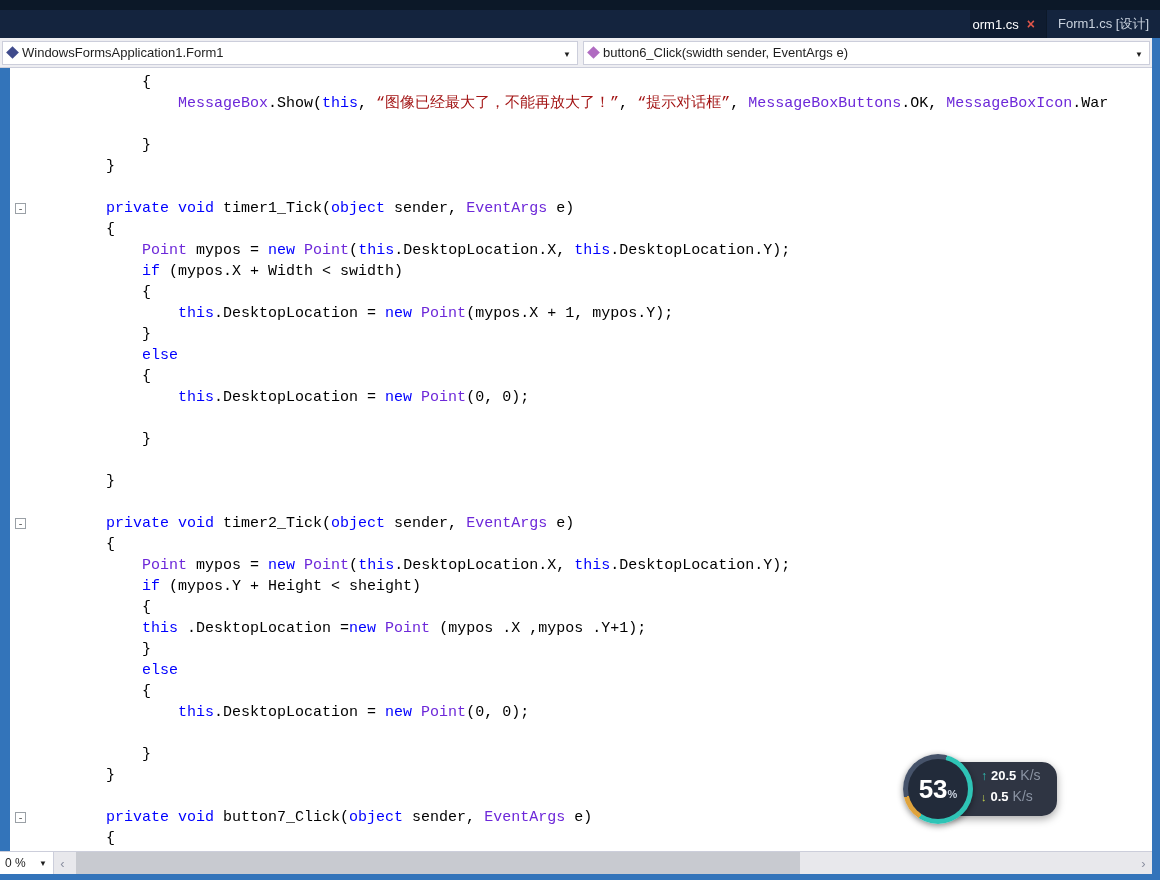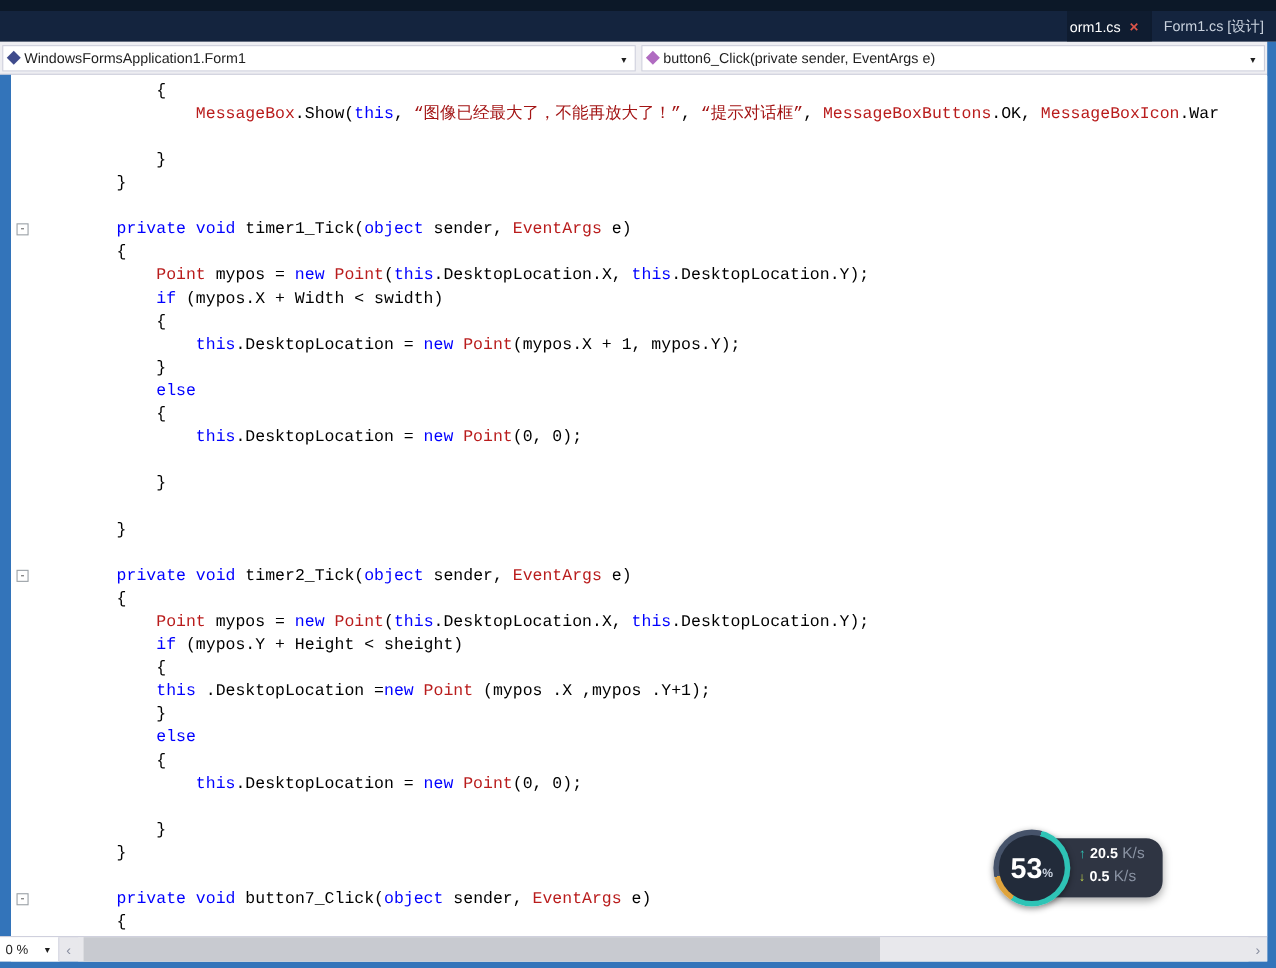--- a/index.html
+++ b/index.html
@@ -31,21 +31,21 @@
 
   
   .editor { position:absolute; top:69px; left:10px; right:8px; bottom:29px; background:#fff; overflow:hidden; }
   .code { font-family:"Liberation Mono","DejaVu Sans Mono", monospace; font-size:15px; line-height:21px; white-space:pre; padding-top:3px; color:#000; }
   .code-line { display:flex; height:21px; }
   .gutter { flex:0 0 24px; position:relative; }
   .fold-box { position:absolute; left:5px; top:5px; width:11px; height:11px; border:1px solid #9AA0A6; background:#fff; color:#555; font-family:"Liberation Sans",sans-serif; font-size:11px; line-height:8px; text-align:center; }
   .line-content { flex:1 1 auto; }
   .p { color:#000000; }
   .k { color:#0000FF; }
-  .t { color:#b91c1c; }
+  .t { color:#6d28d9; }
   .s { color:#A31515; }
 
   
   .scroll-row { position:absolute; left:0; right:8px; bottom:6px; height:23px; background:#E8E8EC; display:flex; align-items:stretch; border-top:1px solid #CCCEDB; }
   .zoom { flex:0 0 54px; background:#FFFFFF; border-right:1px solid #CCCEDB; display:flex; align-items:center; justify-content:space-between; padding:0 6px 0 5px; font-size:12px; color:#1E1E1E; }
   .zoom .caret { font-size:8px; color:#1E1E1E; }
   .scroll-arrow { flex:0 0 17px; display:flex; align-items:center; justify-content:center; color:#8A8FA0; font-size:13px; }
   .scroll-track { flex:1 1 auto; position:relative; background:#E8E8EC; }
   .scroll-thumb { position:absolute; left:0.5%; top:0; bottom:0; width:68%; background:#C8CAD0; }
 
@@ -82,21 +82,21 @@
   </div>
 
   <div class="navbar">
     <div class="combo combo-left">
       <span class="diamond class"></span>
       <span>WindowsFormsApplication1.Form1</span>
       <span class="caret">▼</span>
     </div>
     <div class="combo combo-right">
       <span class="diamond method"></span>
-      <span>button6_Click(private sender, EventArgs e)</span>
+      <span>button6_Click(swidth sender, EventArgs e)</span>
       <span class="caret">▼</span>
     </div>
   </div>
 
   <div class="left-strip"></div>
   <div class="right-strip"></div>
   <div class="bottom-strip"></div>
 
   <div class="editor">
     <div class="code"><div class="code-line"><span class="gutter"></span><span class="line-content"><span class="p">            {</span></span></div><div class="code-line"><span class="gutter"></span><span class="line-content"><span class="p">                </span><span class="t">MessageBox</span><span class="p">.Show(</span><span class="k">this</span><span class="p">, </span><span class="s">“图像已经最大了，不能再放大了！”</span><span class="p">, </span><span class="s">“提示对话框”</span><span class="p">, </span><span class="t">MessageBoxButtons</span><span class="p">.OK, </span><span class="t">MessageBoxIcon</span><span class="p">.War</span></span></div><div class="code-line"><span class="gutter"></span><span class="line-content"><span class="p"></span></span></div><div class="code-line"><span class="gutter"></span><span class="line-content"><span class="p">            }</span></span></div><div class="code-line"><span class="gutter"></span><span class="line-content"><span class="p">        }</span></span></div><div class="code-line"><span class="gutter"></span><span class="line-content"><span class="p"></span></span></div><div class="code-line"><span class="gutter"><span class="fold-box">-</span></span><span class="line-content"><span class="p">        </span><span class="k">private</span><span class="p"> </span><span class="k">void</span><span class="p"> timer1_Tick(</span><span class="k">object</span><span class="p"> sender, </span><span class="t">EventArgs</span><span class="p"> e)</span></span></div><div class="code-line"><span class="gutter"></span><span class="line-content"><span class="p">        {</span></span></div><div class="code-line"><span class="gutter"></span><span class="line-content"><span class="p">            </span><span class="t">Point</span><span class="p"> mypos = </span><span class="k">new</span><span class="p"> </span><span class="t">Point</span><span class="p">(</span><span class="k">this</span><span class="p">.DesktopLocation.X, </span><span class="k">this</span><span class="p">.DesktopLocation.Y);</span></span></div><div class="code-line"><span class="gutter"></span><span class="line-content"><span class="p">            </span><span class="k">if</span><span class="p"> (mypos.X + Width &lt; swidth)</span></span></div><div class="code-line"><span class="gutter"></span><span class="line-content"><span class="p">            {</span></span></div><div class="code-line"><span class="gutter"></span><span class="line-content"><span class="p">                </span><span class="k">this</span><span class="p">.DesktopLocation = </span><span class="k">new</span><span class="p"> </span><span class="t">Point</span><span class="p">(mypos.X + 1, mypos.Y);</span></span></div><div class="code-line"><span class="gutter"></span><span class="line-content"><span class="p">            }</span></span></div><div class="code-line"><span class="gutter"></span><span class="line-content"><span class="p">            </span><span class="k">else</span></span></div><div class="code-line"><span class="gutter"></span><span class="line-content"><span class="p">            {</span></span></div><div class="code-line"><span class="gutter"></span><span class="line-content"><span class="p">                </span><span class="k">this</span><span class="p">.DesktopLocation = </span><span class="k">new</span><span class="p"> </span><span class="t">Point</span><span class="p">(0, 0);</span></span></div><div class="code-line"><span class="gutter"></span><span class="line-content"><span class="p"></span></span></div><div class="code-line"><span class="gutter"></span><span class="line-content"><span class="p">            }</span></span></div><div class="code-line"><span class="gutter"></span><span class="line-content"><span class="p"></span></span></div><div class="code-line"><span class="gutter"></span><span class="line-content"><span class="p">        }</span></span></div><div class="code-line"><span class="gutter"></span><span class="line-content"><span class="p"></span></span></div><div class="code-line"><span class="gutter"><span class="fold-box">-</span></span><span class="line-content"><span class="p">        </span><span class="k">private</span><span class="p"> </span><span class="k">void</span><span class="p"> timer2_Tick(</span><span class="k">object</span><span class="p"> sender, </span><span class="t">EventArgs</span><span class="p"> e)</span></span></div><div class="code-line"><span class="gutter"></span><span class="line-content"><span class="p">        {</span></span></div><div class="code-line"><span class="gutter"></span><span class="line-content"><span class="p">            </span><span class="t">Point</span><span class="p"> mypos = </span><span class="k">new</span><span class="p"> </span><span class="t">Point</span><span class="p">(</span><span class="k">this</span><span class="p">.DesktopLocation.X, </span><span class="k">this</span><span class="p">.DesktopLocation.Y);</span></span></div><div class="code-line"><span class="gutter"></span><span class="line-content"><span class="p">            </span><span class="k">if</span><span class="p"> (mypos.Y + Height &lt; sheight)</span></span></div><div class="code-line"><span class="gutter"></span><span class="line-content"><span class="p">            {</span></span></div><div class="code-line"><span class="gutter"></span><span class="line-content"><span class="p">            </span><span class="k">this</span><span class="p"> .DesktopLocation =</span><span class="k">new</span><span class="p"> </span><span class="t">Point</span><span class="p"> (mypos .X ,mypos .Y+1);</span></span></div><div class="code-line"><span class="gutter"></span><span class="line-content"><span class="p">            }</span></span></div><div class="code-line"><span class="gutter"></span><span class="line-content"><span class="p">            </span><span class="k">else</span></span></div><div class="code-line"><span class="gutter"></span><span class="line-content"><span class="p">            {</span></span></div><div class="code-line"><span class="gutter"></span><span class="line-content"><span class="p">                </span><span class="k">this</span><span class="p">.DesktopLocation = </span><span class="k">new</span><span class="p"> </span><span class="t">Point</span><span class="p">(0, 0);</span></span></div><div class="code-line"><span class="gutter"></span><span class="line-content"><span class="p"></span></span></div><div class="code-line"><span class="gutter"></span><span class="line-content"><span class="p">            }</span></span></div><div class="code-line"><span class="gutter"></span><span class="line-content"><span class="p">        }</span></span></div><div class="code-line"><span class="gutter"></span><span class="line-content"><span class="p"></span></span></div><div class="code-line"><span class="gutter"><span class="fold-box">-</span></span><span class="line-content"><span class="p">        </span><span class="k">private</span><span class="p"> </span><span class="k">void</span><span class="p"> button7_Click(</span><span class="k">object</span><span class="p"> sender, </span><span class="t">EventArgs</span><span class="p"> e)</span></span></div><div class="code-line"><span class="gutter"></span><span class="line-content"><span class="p">        {</span></span></div></div>

